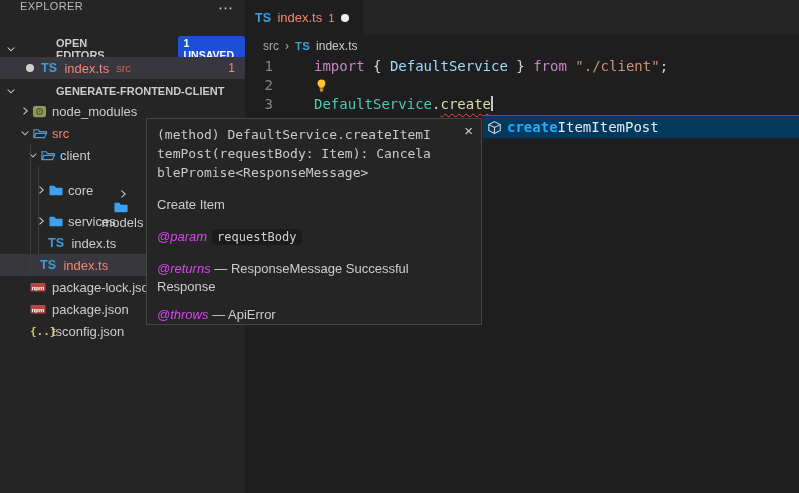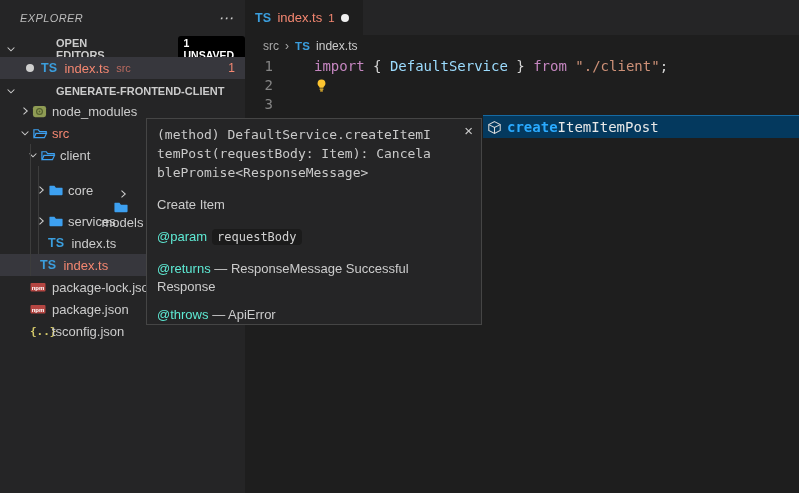--- a/index.html
+++ b/index.html
@@ -3,26 +3,26 @@
 <meta charset="utf-8">
 <style>
   * { margin:0; padding:0; box-sizing:border-box; }
   html,body { background:#111; }
   #app {
     position:relative; width:799px; height:493px; overflow:hidden;
     background:#1e1e1e; font-family:"Liberation Sans", sans-serif; color:#cccccc;
   }
   
   #sidebar { position:absolute; left:0; top:0; width:245px; height:493px; background:#252526; }
-  .explorer-header { position:absolute; left:0; top:0; width:245px; height:35px; display:flex; align-items:center; padding:0 12px 0 20px;font-style:italic; }
+  .explorer-header { position:absolute; left:0; top:0; width:245px; height:35px; display:flex; padding:0 12px 0 20px; }
   .explorer-title { font-size:11px; color:#bbbbbb; letter-spacing:.4px; flex:1; }
   .more-actions { color:#cccccc; font-size:15px; cursor:pointer; line-height:1; }
   .section-header { position:absolute; left:0; width:245px; height:22px; display:flex; align-items:center; font-size:11px; font-weight:bold; color:#cccccc;gap:36px; }
   .section-header .chev { margin:0 2px 0 4px; display:flex; }
-  .badge-unsaved { background:#000000; color:#ffffff; font-size:10.5px; font-weight:bold; border-radius:3px; padding:1.5px 6px; margin-left:8px; }
+  .badge-unsaved { background:#1d4ed8; color:#ffffff; font-size:10.5px; font-weight:bold; border-radius:3px; padding:1.5px 6px; margin-left:8px; }
   .row { position:absolute; left:0; width:245px; height:22px; display:flex; align-items:center; font-size:13px; color:#cccccc; cursor:pointer; }
   .row.selected { background:#37373d; }
   .chev { width:14px; display:flex; justify-content:center; flex:none; }
   .spacer { flex:none; }
   .tree-icon { width:20px; display:flex; align-items:center; justify-content:flex-start; flex:none; }
   .ts-badge { color:#3b9edd; font-weight:bold; font-size:12.5px; letter-spacing:.2px; }
   .json-badge { color:#d3c869; font-size:11px; font-weight:bold; font-family:"DejaVu Sans Mono", monospace; }
   .err-text { color:#f48771 !important; }
   .dim-detail { font-size:11px; color:#b96a5f; margin-left:7px; }
   .count-err { position:absolute; right:10px; color:#f48771; font-size:12px; }
@@ -47,21 +47,21 @@
   .bulb-line { position:absolute; left:69px; }
   
   #suggest { position:absolute; left:483px; top:115px; width:316px; height:23px; background:#04395e; border-top:1px solid #156aa3; display:flex; align-items:center; gap:5px; padding-left:4px; z-index:15; cursor:pointer; font-family:"DejaVu Sans Mono", monospace; font-size:14px; }
   #suggest .match { color:#2aaaff; font-weight:bold; }
   #suggest .rest { color:#e8e8e8; }
   
   #hover { position:absolute; left:146px; top:118px; width:336px; height:207px; background:#252526; border:1px solid #454545; z-index:20; padding:6px 10px; overflow:hidden; }
   .sig { font-family:"DejaVu Sans Mono", monospace; font-size:13px; line-height:19px; color:#c9c9c9; width:277px; word-break:break-all; }
   .hover-close { position:absolute; top:4px; right:8px; color:#cccccc; font-size:15px; cursor:pointer; line-height:1; }
   .doc-block { font-size:13px; color:#cccccc; margin-top:14px; line-height:18px; width:300px; }
-  .tag { color:#5eead4; }
+  .tag { font-style:italic; color:#d946ef; }
   .code-chip { font-family:"DejaVu Sans Mono", monospace; font-size:12px; background:#1b1b1b; color:#d0d0d0; padding:1px 5px; border-radius:4px; margin-left:5px; }
 </style>
 </head>
 <body>
 
 <div id="app">
 
   <div id="sidebar">
 
     <div class="explorer-header">
@@ -269,20 +269,21 @@
     <div class="code-line" style="top:0;"><span class="tok-kw">import </span><span class="tok-punct">{ </span><span class="tok-var">DefaultService</span><span class="tok-punct"> }</span><span class="tok-kw"> from </span><span class="tok-str">"./client"</span><span class="tok-punct">;</span></div>
 
     <div class="bulb-line" style="top:21px;">
       <svg width="15" height="15" viewBox="0 0 16 16">
           <path d="M8 1.6a4.2 4.2 0 0 1 4.2 4.2c0 1.6-.85 2.6-1.55 3.3-.4.4-.55.8-.55 1.3H5.9c0-.5-.15-.9-.55-1.3C4.65 8.4 3.8 7.4 3.8 5.8A4.2 4.2 0 0 1 8 1.6z" fill="#fdc530"></path>
           <rect x="5.9" y="11.2" width="4.2" height="1.3" rx=".4" fill="#fdc530"></rect>
           <rect x="6.5" y="13.1" width="3" height="1.3" rx=".4" fill="#fdc530"></rect>
         </svg>
     </div>
 
+    <div class="code-line" style="top:38px;"><span class="tok-type">DefaultService</span><span class="tok-punct">.</span><span class="tok-member">create</span><span class="cursor"></span></div>
   </div>
 
   <div id="suggest">
     <span style="display:flex;">
       <svg width="15" height="15" viewBox="0 0 16 16">
           <g fill="none" stroke="#dadada" stroke-width="1.1">
             <path d="M8 1.7 14.1 4.9v6.2L8 14.3 1.9 11.1V4.9z"></path>
             <path d="M1.9 4.9 8 8l6.1-3.1M8 8v6.3"></path>
           </g>
         </svg>

